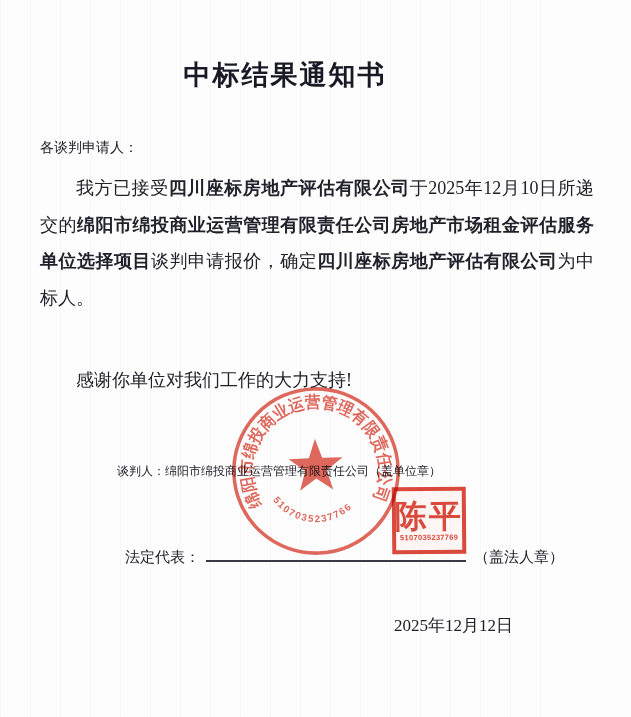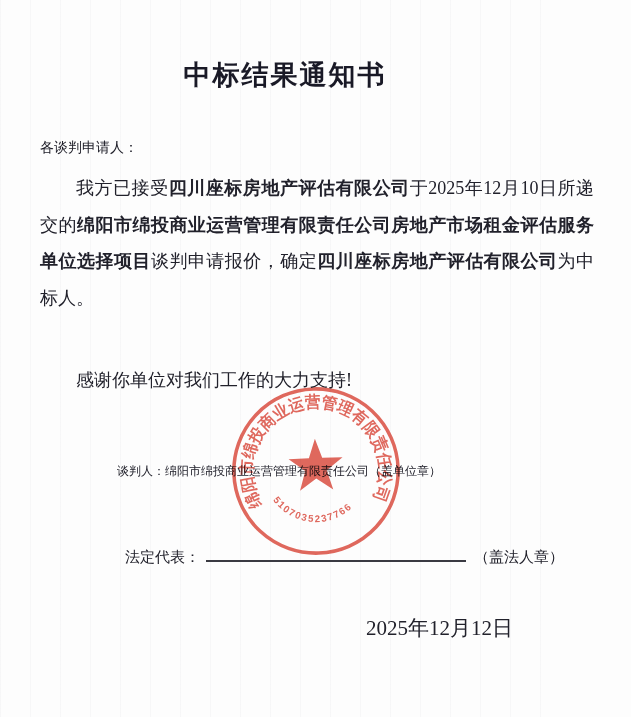--- a/index.html
+++ b/index.html
@@ -64,21 +64,21 @@
   .legal-underline {
     display: inline-block;
     width: 260px;
     height: 1em;
     border-bottom: 2px solid #3a3a42;
     margin: 0 8px 0 6px;
     vertical-align: baseline;
   }
   .doc-date {
     position: absolute; top: 614px; right: 57px;
-    font-size: 21px;
+    font-size: 17px;
   }
   
   .company-seal {
     position: absolute; top: 383px; left: 227px;
     width: 178px; height: 176px;
     mix-blend-mode: multiply;
     opacity: 0.88;
     z-index: 2;
     transform: rotate(-2deg);
   }
@@ -137,14 +137,18 @@
       <text font-size="17" fill="currentColor" font-weight="bold" font-family="Liberation Serif, DejaVu Serif, serif">
         <textPath href="#seal-arc-top" startOffset="0" textLength="270" lengthAdjust="spacingAndGlyphs">绵阳市绵投商业运营管理有限责任公司</textPath>
       </text>
       <polygon fill="currentColor" points="90,57 96.8,76.6 117.6,77 101,89.6 107,109.5 90,97.6 73,109.5 79,89.6 62.4,77 83.2,76.6"></polygon>
       <text font-size="10" fill="currentColor" font-weight="bold" letter-spacing="1.6" font-family="Liberation Sans, DejaVu Sans, sans-serif">
         <textPath href="#seal-arc-bottom" startOffset="8">5107035237766</textPath>
       </text>
     </svg>
   </div>
 
+  <div class="name-seal" style="color: rgb(217, 58, 43);">
+    <div class="seal-name">陈平</div>
+    <div class="seal-number">5107035237769</div>
+  </div>
 
 </div>
 
 </body></html>

